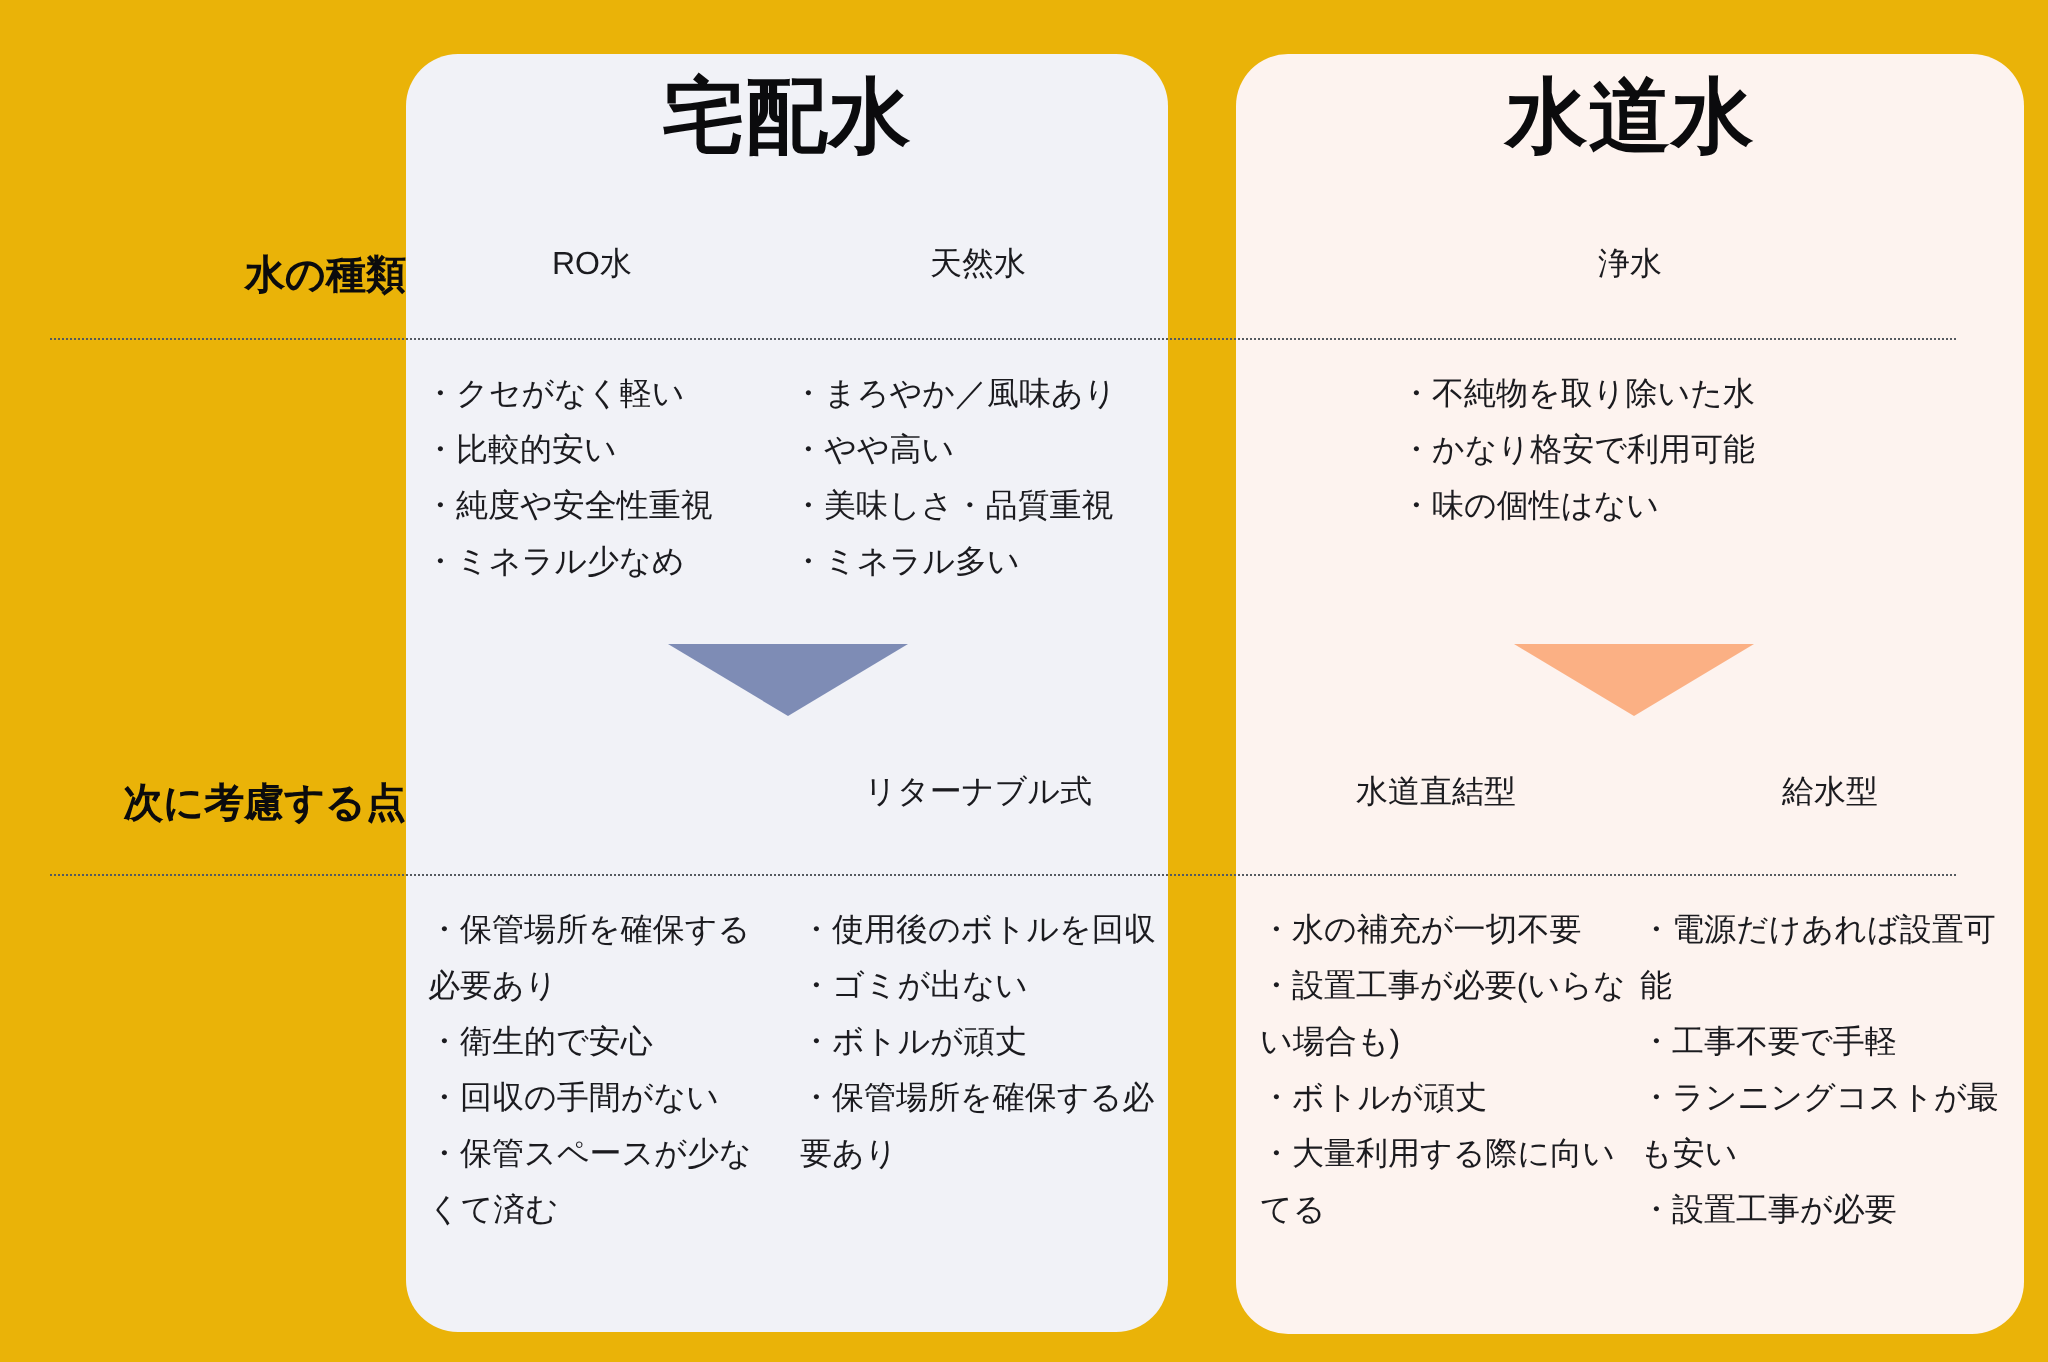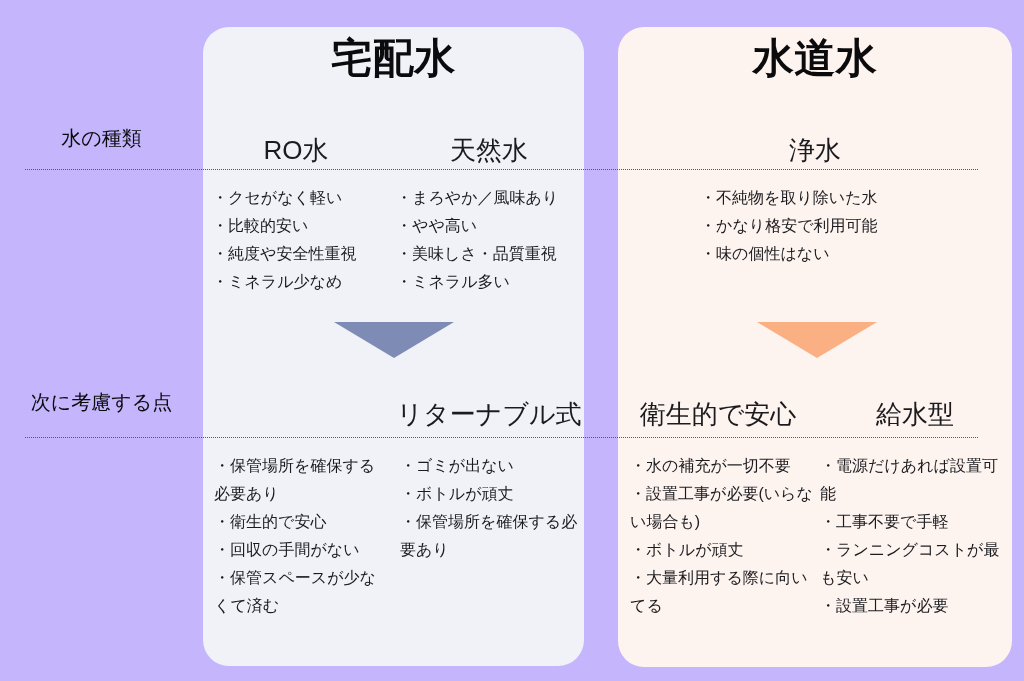--- a/index.html
+++ b/index.html
@@ -11,21 +11,21 @@
   body {
     font-family: "Liberation Sans", "DejaVu Sans", sans-serif;
     color: #111111;
     -webkit-font-smoothing: antialiased;
   }
 
   #canvas {
     position: relative;
     width: 1024px;
     height: 681px;
-    background: #c4b5fd;
+    background: #eab308;
     overflow: hidden;
   }
 
   
   .card {
     position: absolute;
     border-radius: 26px;
   }
   #card-takuhaisui {
     left: 203px;
@@ -64,39 +64,38 @@
     letter-spacing: 0.5px;
     white-space: nowrap;
   }
   #title-takuhaisui { left: 203px; top: 38px; width: 381px; }
   #title-suidousui  { left: 618px; top: 38px; width: 394px; }
 
   
   .row-label {
     position: absolute;
     font-size: 20px;
-    font-weight: normal;
+    font-weight: bold;
     color: #0b0b0d;
-    text-align: center;
+    text-align: right;
     white-space: nowrap;
     line-height: 1;
   }
   #row-label-1 { left: 0px;  top: 128px; width: 203px; }
   #row-label-2 { left: 0px;  top: 392px; width: 203px; }
 
   
   .col-head {
     position: absolute;
-    font-size: 26px;
+    font-size: 16px;
     font-weight: normal;
     color: #1b1b1f;
     text-align: center;
     white-space: nowrap;
     line-height: 1;
-    margin-top: 12px;
   }
   #head-ro        { left: 203px; top: 125px; width: 186px; }
   #head-tennensui { left: 394px; top: 125px; width: 190px; }
   #head-jousui    { left: 618px; top: 125px; width: 394px; }
 
   #head-oneway     { left: 203px; top: 389px; width: 186px; }
   #head-returnable { left: 392px; top: 389px; width: 194px; text-align: center; }
   #head-chokketsu  { left: 618px; top: 389px; width: 200px; }
   #head-kyuusui    { left: 818px; top: 389px; width: 194px; }
 
@@ -180,32 +179,33 @@
       <li>・かなり格安で利用可能</li>
       <li>・味の個性はない</li>
     </ul>
 
   <div class="arrow" id="arrow-blue"></div>
   <div class="arrow" id="arrow-orange"></div>
 
   <div class="row-label" id="row-label-2">次に考慮する点</div>
 
   <div class="col-head" id="head-returnable">リターナブル式</div>
-  <div class="col-head" id="head-chokketsu">衛生的で安心</div>
+  <div class="col-head" id="head-chokketsu">水道直結型</div>
   <div class="col-head" id="head-kyuusui">給水型</div>
 
   <div class="divider" id="divider-bottom"></div>
 
   <ul class="bullets" id="list-oneway">
       <li>・保管場所を確保する必要あり</li>
       <li>・衛生的で安心</li>
       <li>・回収の手間がない</li>
       <li>・保管スペースが少なくて済む</li>
     </ul>
   <ul class="bullets" id="list-returnable">
+      <li>・使用後のボトルを回収</li>
       <li>・ゴミが出ない</li>
       <li>・ボトルが頑丈</li>
       <li>・保管場所を確保する必要あり</li>
     </ul>
   <ul class="bullets" id="list-chokketsu">
       <li>・水の補充が一切不要</li>
       <li>・設置工事が必要(いらない場合も)</li>
       <li>・ボトルが頑丈</li>
       <li>・大量利用する際に向いてる</li>
     </ul>

